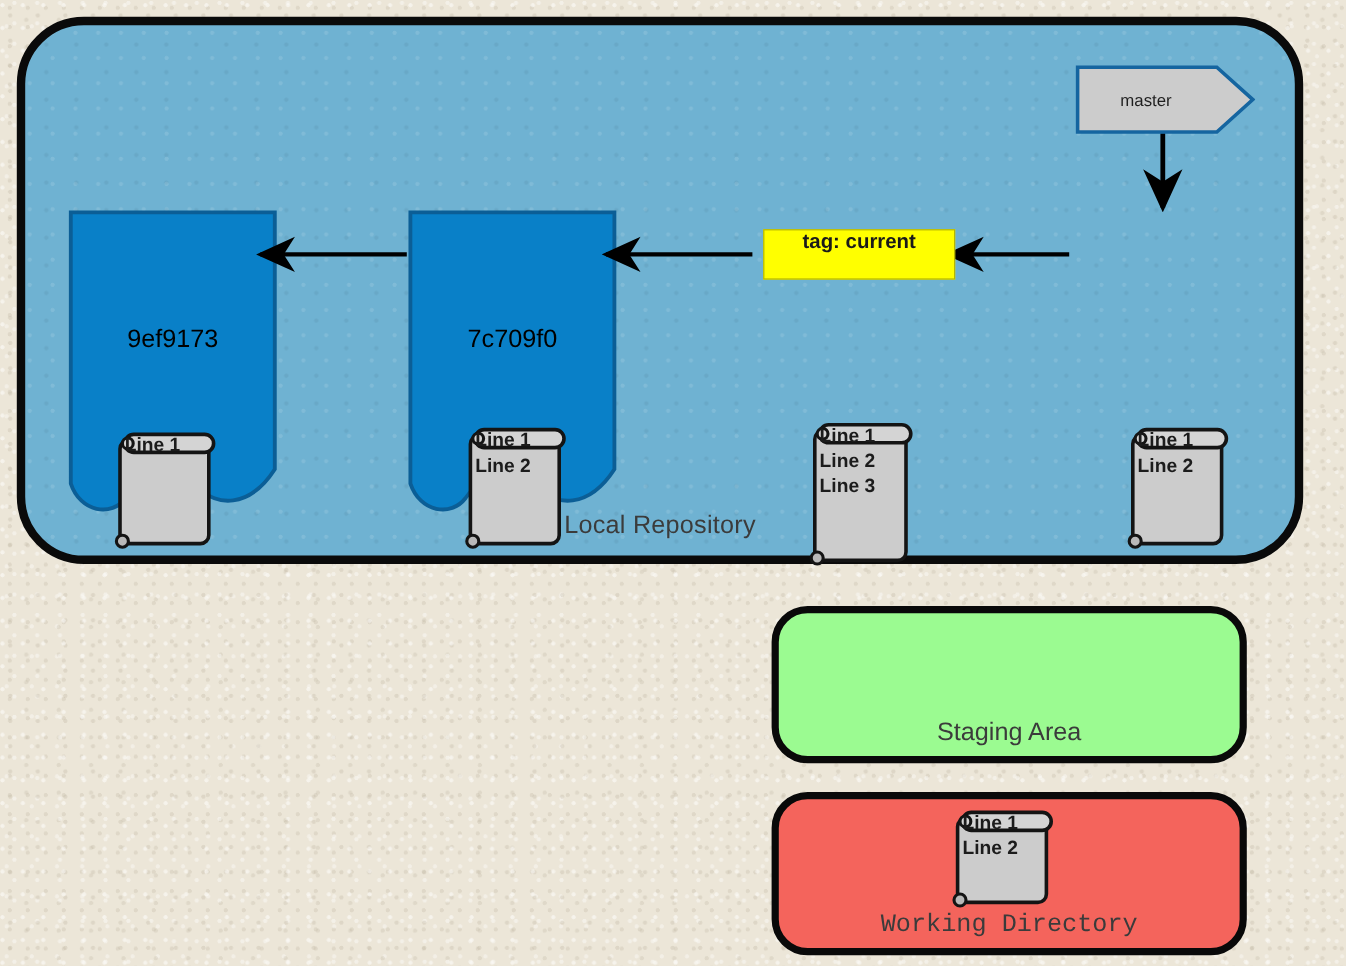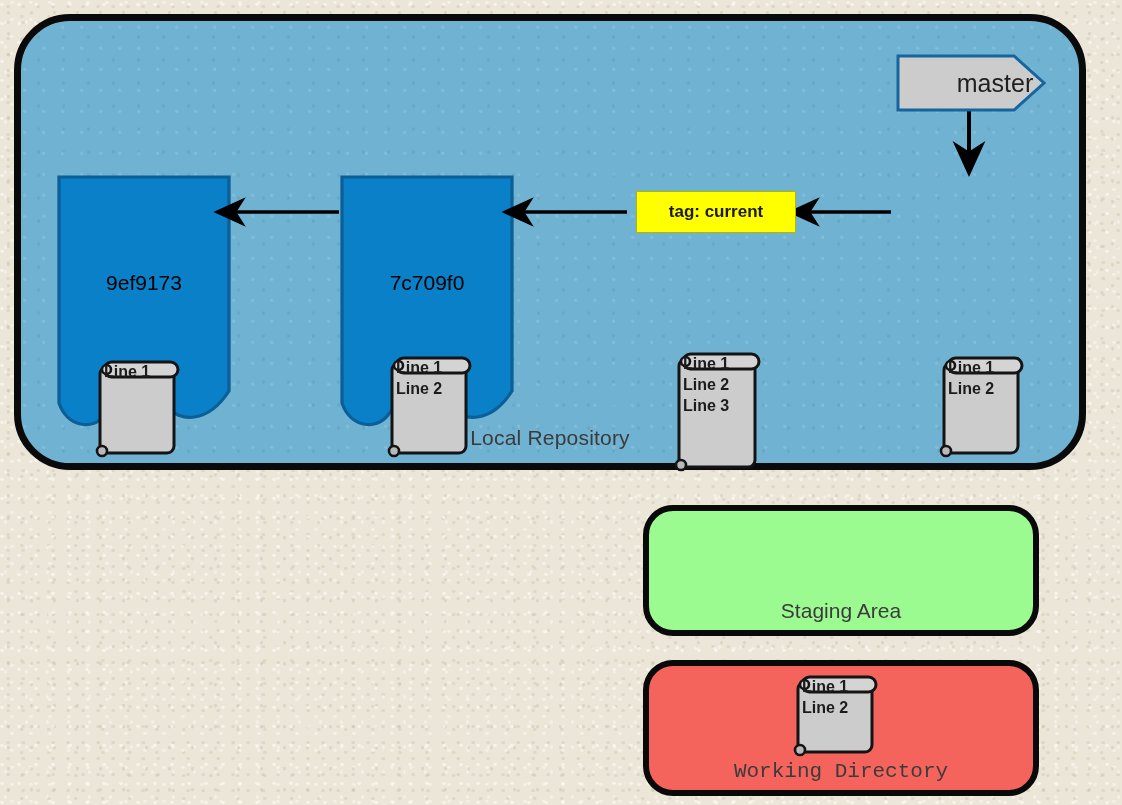--- a/index.html
+++ b/index.html
@@ -98,45 +98,43 @@
 
   
   .tag-box {
     position: absolute;
     background: #ffff00;
     border: 1px solid #b5b500;
     color: #1a1a1a;
     font-weight: bold;
     font-size: 17px;
     display: flex;
-    align-items: center;
     justify-content: center;
     z-index: 5;
   }
 
   
   .branch-pointer {
     position: absolute;
     width: 150px;
     height: 60px;
     z-index: 4;
   }
   .branch-pointer .bp-label {
     position: absolute;
     left: 0;
     width: 118px;
     top: 0;
     height: 60px;
     display: flex;
     align-items: center;
     justify-content: center;
-    font-size: 25px;
+    font-size: 14px;
     color: #1f1f1f;
     z-index: 2;
-    padding-left: 40px;
   }
 
   
   .scroll {
     position: absolute;
     z-index: 6;
   }
   .scroll .scroll-svg {
     position: absolute;
     inset: 0;

